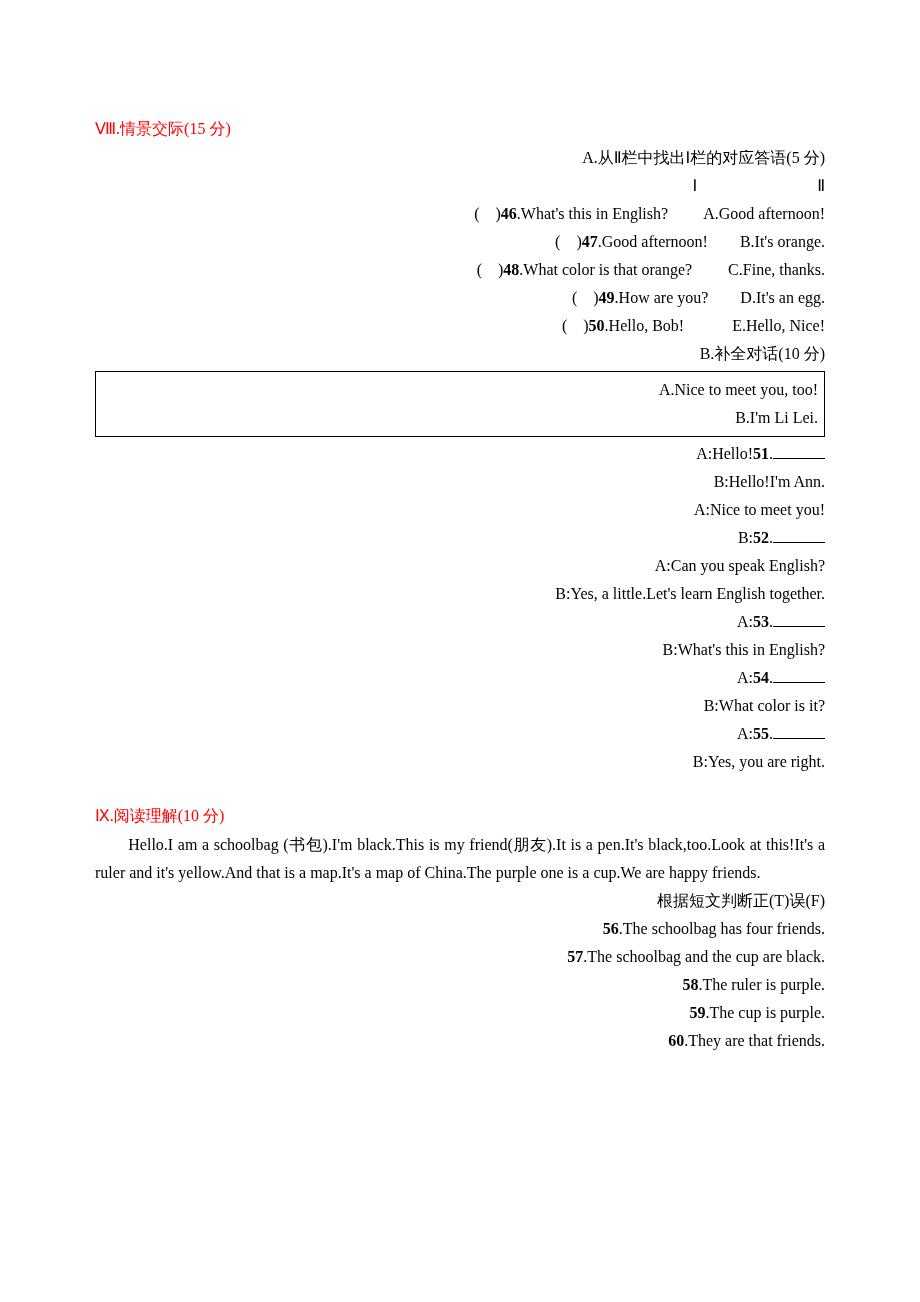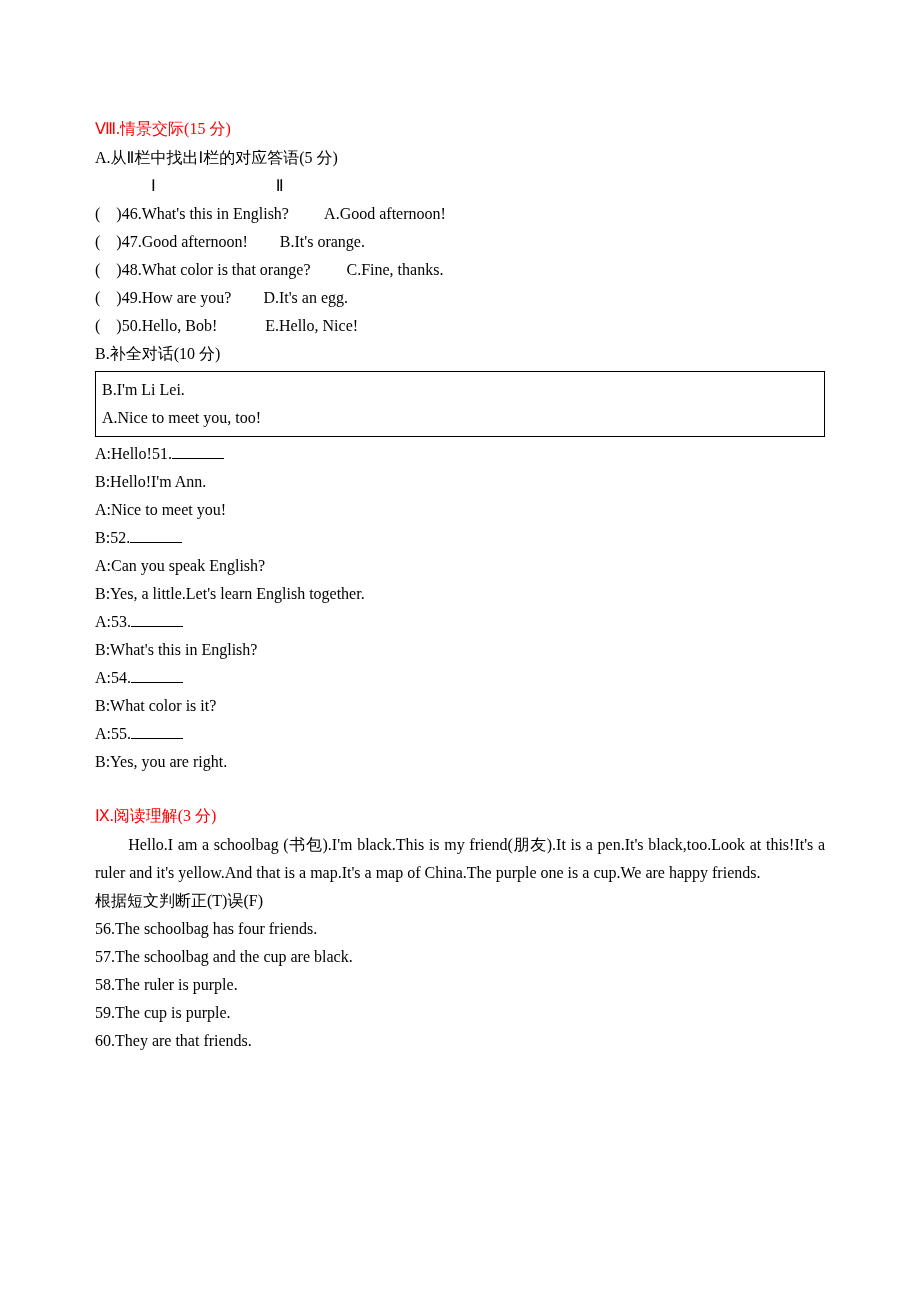--- a/index.html
+++ b/index.html
@@ -10,72 +10,72 @@
       font-family: "SimSun", "NSimSun", serif;
       font-size: 16px;
       line-height: 1.75;
       color: #000;
       padding: 115px 95px 0 95px;
     }
     .section-title {
       color: #ff0000;
       margin-bottom: 1px;
     }
-    .line { white-space: pre; }
+    .line { white-space: pre; text-align: right; }
     .answer-box {
       border: 1.5px solid #000;
       padding: 4px 6px;
       margin: 3px 0 3px 0;
     }
     .answer-box .line { white-space: normal; }
     .blank {
       display: inline-block;
       border-bottom: 1px solid #000;
       width: 52px;
       vertical-align: baseline;
       height: 1em;
     }
     .gap { height: 26px; }
-    b { font-weight: normal; }
+    b { font-weight: bold; }
   </style>
 </head>
 <body>
 
 <div class="section-title">Ⅷ.情景交际(15 分)</div>
 <div class="line">A.从Ⅱ栏中找出Ⅰ栏的对应答语(5 分)</div>
 <div class="line">              <span>Ⅰ</span>                              <span>Ⅱ</span></div>
 
 <div class="line">(    )<b>46</b>.<span>What's this in English?</span>         <span>A.Good afternoon!</span></div>
 <div class="line">(    )<b>47</b>.<span>Good afternoon!</span>        <span>B.It's orange.</span></div>
 <div class="line">(    )<b>48</b>.<span>What color is that orange?</span>         <span>C.Fine, thanks.</span></div>
 <div class="line">(    )<b>49</b>.<span>How are you?</span>        <span>D.It's an egg.</span></div>
 <div class="line">(    )<b>50</b>.<span>Hello, Bob!</span>            <span>E.Hello, Nice!</span></div>
 
 <div class="line">B.补全对话(10 分)</div>
 
 <div class="answer-box">
+  <div class="line">A.Nice to meet you, too!</div>
   <div class="line">B.I'm Li Lei.</div>
-  <div class="line">A.Nice to meet you, too!</div>
 </div>
 
 <div class="line"><span>A:Hello!</span><b>51</b>.<span class="blank"></span></div>
 <div class="line">B:Hello!I'm Ann.</div>
 <div class="line">A:Nice to meet you!</div>
 <div class="line"><span>B:</span><b>52</b>.<span class="blank"></span></div>
 <div class="line">A:Can you speak English?</div>
 <div class="line">B:Yes, a little.Let's learn English together.</div>
 <div class="line"><span>A:</span><b>53</b>.<span class="blank"></span></div>
 <div class="line">B:What's this in English?</div>
 <div class="line"><span>A:</span><b>54</b>.<span class="blank"></span></div>
 <div class="line">B:What color is it?</div>
 <div class="line"><span>A:</span><b>55</b>.<span class="blank"></span></div>
 <div class="line">B:Yes, you are right.</div>
 
 <div class="gap"></div>
 
-<div class="section-title">Ⅸ.阅读理解(3 分)</div>
+<div class="section-title">Ⅸ.阅读理解(10 分)</div>
 <div style="white-space: normal; text-align: justify;">　　<span>Hello.I am a schoolbag (书包).I'm black.This is my friend(朋友).It is a pen.It's black,too.Look at this!It's a ruler and it's yellow.And that is a map.It's a map of China.The purple one is a cup.We are happy friends.</span></div>
 <div class="line">根据短文判断正(T)误(F)</div>
 <div class="line"><b>56</b>.<span>The schoolbag has four friends.</span></div>
 <div class="line"><b>57</b>.<span>The schoolbag and the cup are black.</span></div>
 <div class="line"><b>58</b>.<span>The ruler is purple.</span></div>
 <div class="line"><b>59</b>.<span>The cup is purple.</span></div>
 <div class="line"><b>60</b>.<span>They are that friends.</span></div>
 
 </body></html>

